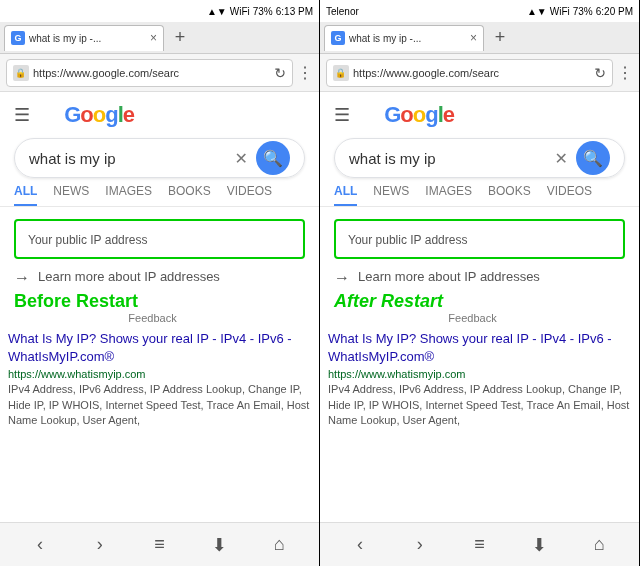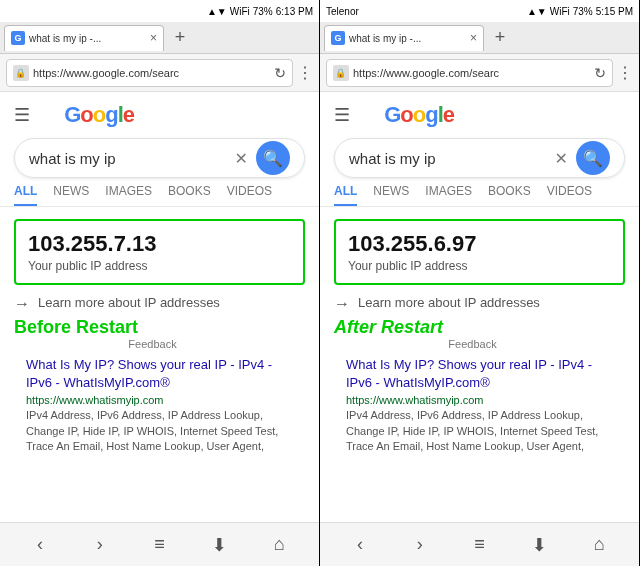--- a/index.html
+++ b/index.html
@@ -306,21 +306,21 @@
       padding-right: 14px;
       margin-top: -6px;
     }
     .feedback-text {
       font-size: 11px;
       color: #777;
     }
 
     
     .result-item {
-      padding: 6px 26px;
+      padding: 6px 8px;
     }
     .result-title {
       font-size: 13px;
       color: #1a0dab;
       line-height: 1.4;
     }
     .result-url {
       font-size: 11px;
       color: #006621;
       margin-top: 2px;
@@ -408,21 +408,20 @@
 
       <div class="search-tabs">
         <span class="search-tab active">ALL</span>
         <span class="search-tab">NEWS</span>
         <span class="search-tab">IMAGES</span>
         <span class="search-tab">BOOKS</span>
         <span class="search-tab">VIDEOS</span>
       </div>
 
       <div class="ip-result-box">
-        <div class="ip-address">103.255.7.13</div>
         <div class="ip-label">Your public IP address</div>
       </div>
 
       <div class="learn-more">
         <span class="arrow-icon">→</span>
         <span>Learn more about IP addresses</span>
       </div>
 
       <div class="restart-label before-label">Before Restart</div>
 
@@ -447,21 +446,21 @@
   </div>
 
   <div class="screen">
 
     <div class="status-bar">
       <span class="network-name">Telenor</span>
       <span class="status-icons">
         <span>▲▼</span>
         <span>WiFi</span>
         <span>73%</span>
-        <span>5:15 PM</span>
+        <span>6:20 PM</span>
       </span>
     </div>
 
     <div class="tab-bar">
       <div class="browser-tab">
         <div class="tab-favicon">G</div>
         <span class="tab-title">what is my ip -...</span>
         <span class="tab-close">×</span>
       </div>
       <div class="tab-new">+</div>
@@ -497,21 +496,20 @@
 
       <div class="search-tabs">
         <span class="search-tab active">ALL</span>
         <span class="search-tab">NEWS</span>
         <span class="search-tab">IMAGES</span>
         <span class="search-tab">BOOKS</span>
         <span class="search-tab">VIDEOS</span>
       </div>
 
       <div class="ip-result-box">
-        <div class="ip-address">103.255.6.97</div>
         <div class="ip-label">Your public IP address</div>
       </div>
 
       <div class="learn-more">
         <span class="arrow-icon">→</span>
         <span>Learn more about IP addresses</span>
       </div>
 
       <div class="restart-label after-label">After Restart</div>
 

